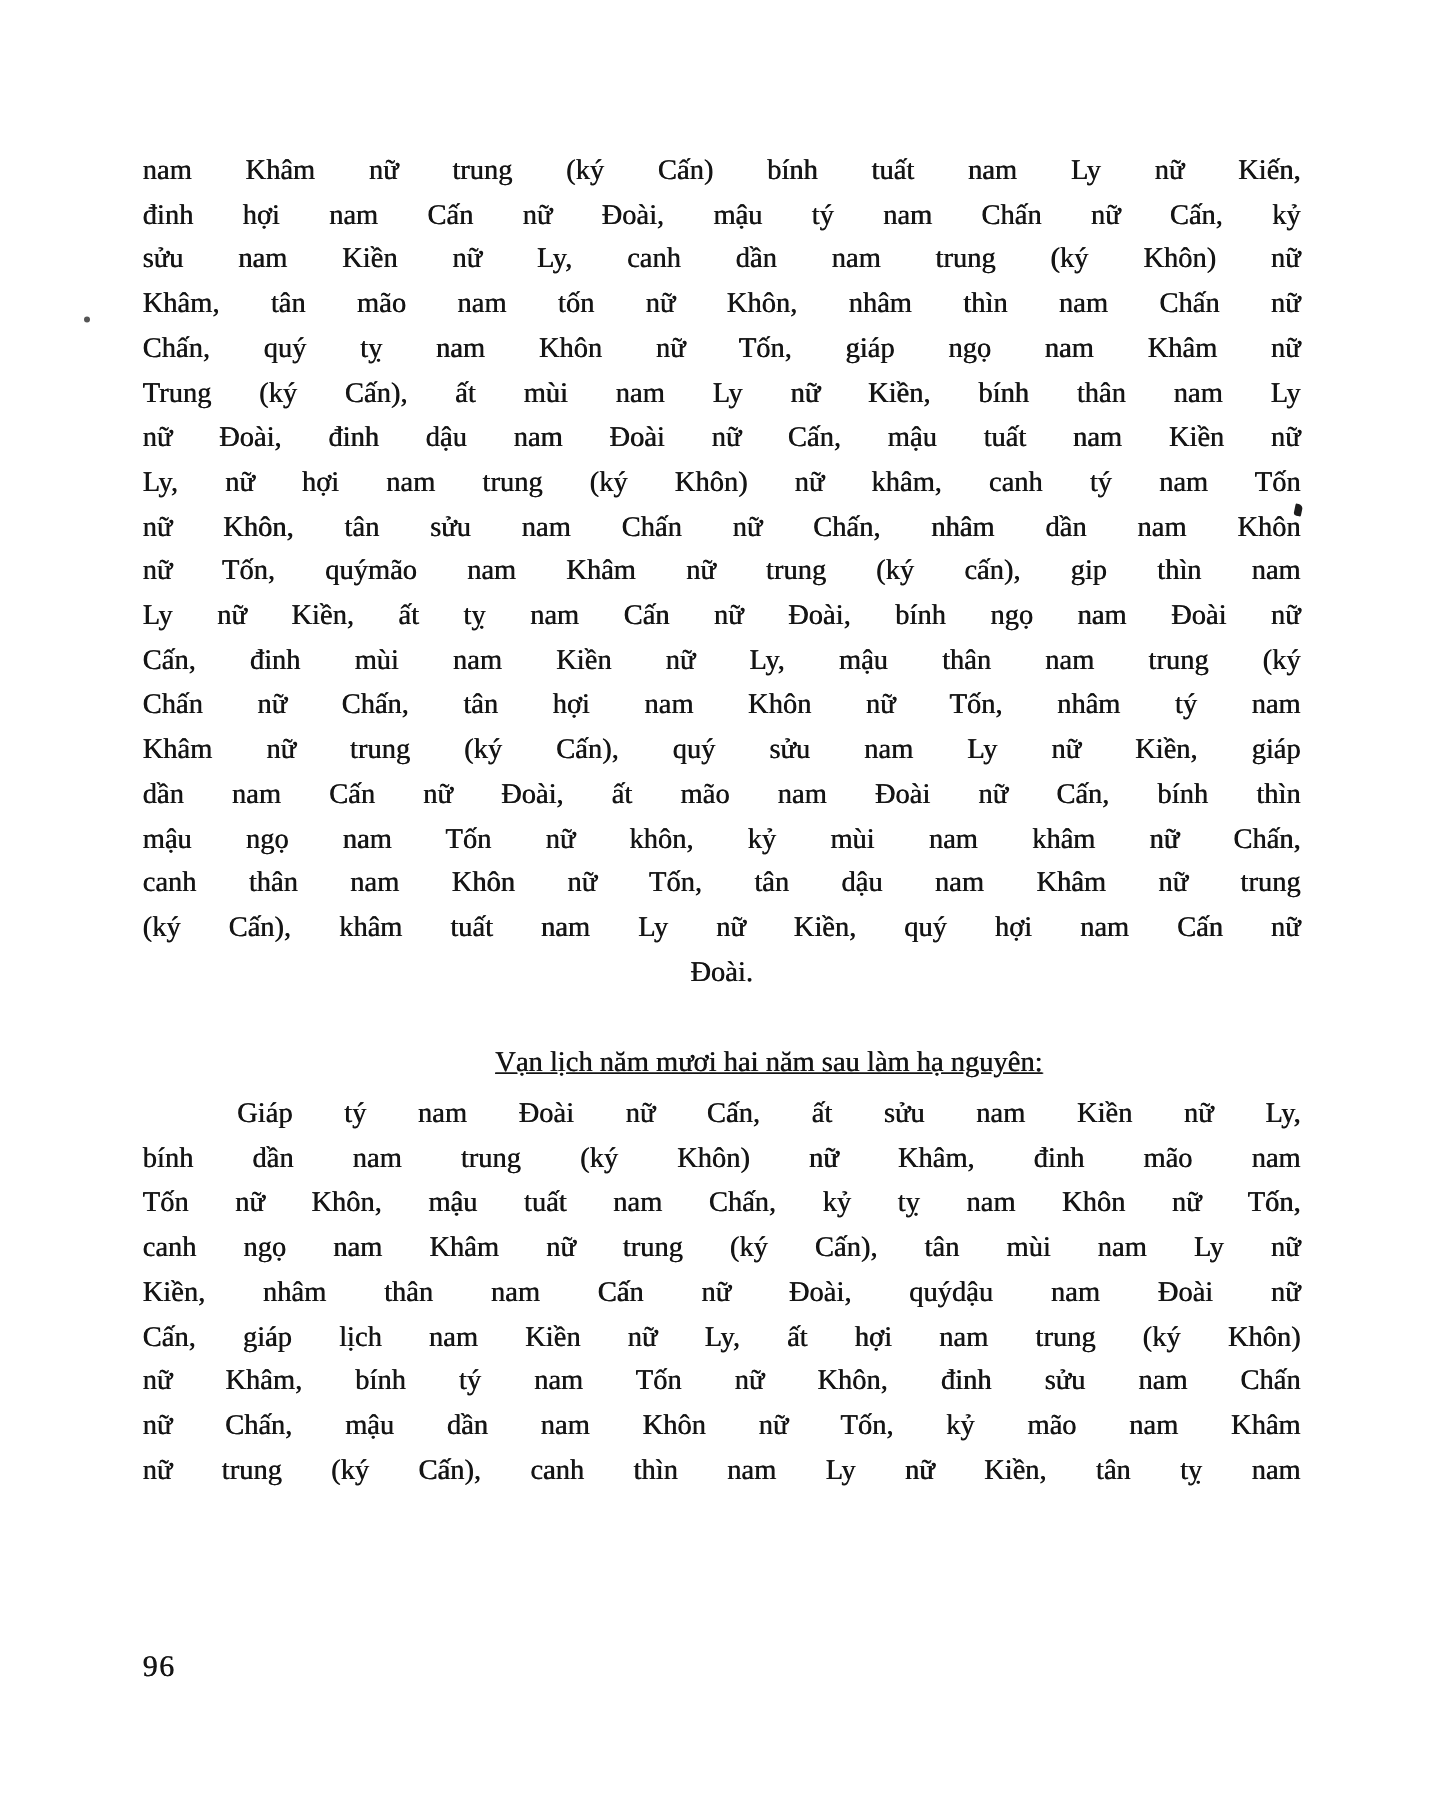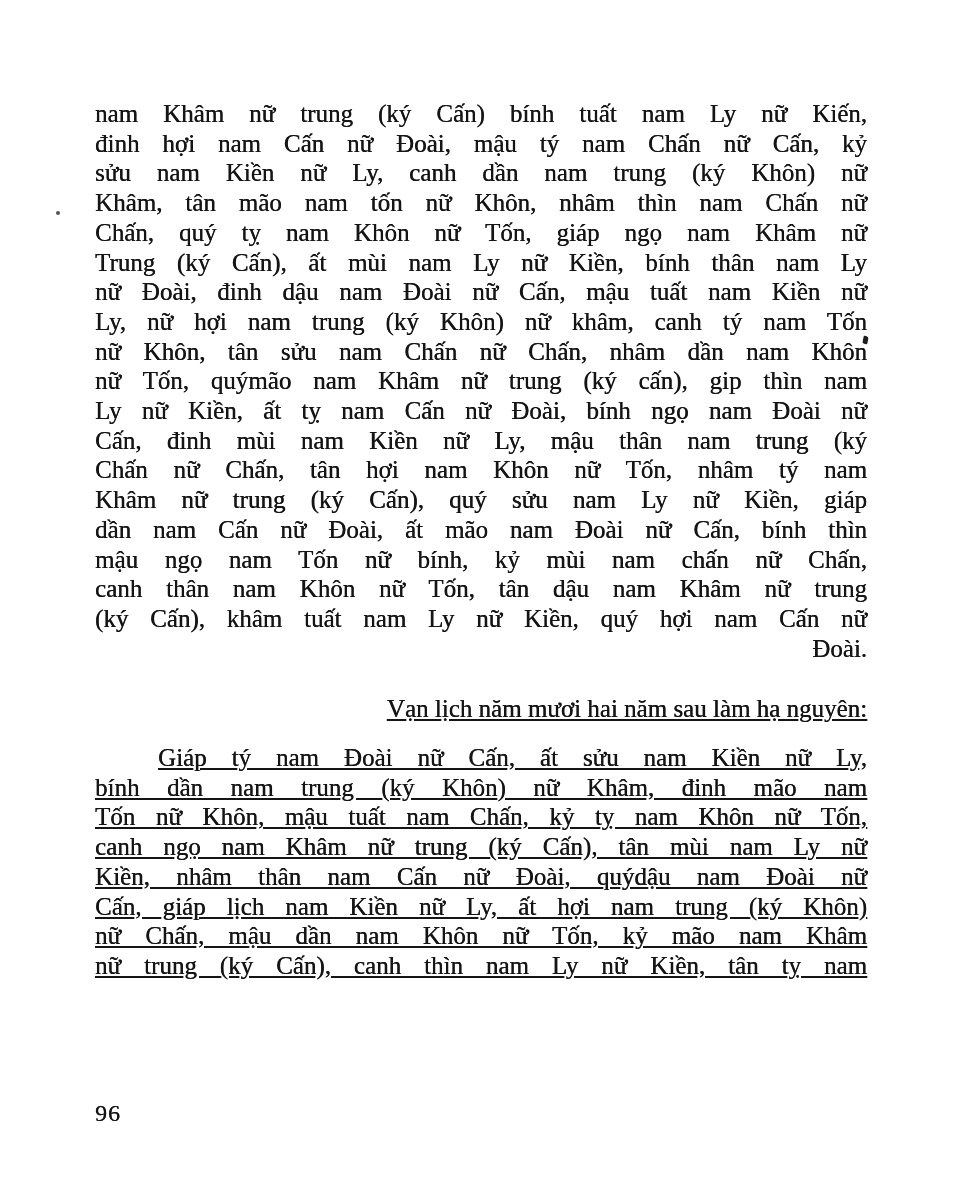--- a/index.html
+++ b/index.html
@@ -14,42 +14,42 @@
     background: #ffffff;
     overflow: hidden;
     font-family: "Liberation Serif", serif;
     color: #151515;
   }
   .text-block {
     position: absolute;
     left: 95px;
     top: 99px;
     width: 772px;
-    font-size: 25px;
+    font-size: 19px;
     line-height: 29.7px;
     text-shadow: 0.35px 0 0 currentColor; 
   }
   .para { margin: 0; }
   .para .line {
-    text-align: right;
+    text-align: center;
   }
   .para .line.j {
     text-align: justify;
     text-align-last: justify;
   }
   .para .line.ind {
     padding-left: 63px;
   }
   .para.sep-lg { margin-top: 31px; text-decoration: underline; }
-  .para.sep-sm { margin-top: 19px; text-decoration: underline; }
+  .para.sep-sm { margin-top: 4px; }
   .page-number {
     position: absolute;
     left: 95px;
     top: 1100px;
-    font-size: 24px;
+    font-size: 20px;
     letter-spacing: 1px;
     text-shadow: 0.35px 0 0 currentColor;
   }
   
   .artifact-dot {
     position: absolute;
     left: 56px;
     top: 211px;
     width: 4px;
     height: 4px;
@@ -82,35 +82,36 @@
         <div class="line j">Trung (ký Cấn), ất mùi nam Ly nữ Kiền, bính thân nam Ly</div>
         <div class="line j">nữ Đoài, đinh dậu nam Đoài nữ Cấn, mậu tuất nam Kiền nữ</div>
         <div class="line j">Ly, nữ hợi nam trung (ký Khôn) nữ khâm, canh tý nam Tốn</div>
         <div class="line j">nữ Khôn, tân sửu nam Chấn nữ Chấn, nhâm dần nam Khôn</div>
         <div class="line j">nữ Tốn, quýmão nam Khâm nữ trung (ký cấn), gip thìn nam</div>
         <div class="line j">Ly nữ Kiền, ất tỵ nam Cấn nữ Đoài, bính ngọ nam Đoài nữ</div>
         <div class="line j">Cấn, đinh mùi nam Kiền nữ Ly, mậu thân nam trung (ký</div>
         <div class="line j">Chấn nữ Chấn, tân hợi nam Khôn nữ Tốn, nhâm tý nam</div>
         <div class="line j">Khâm nữ trung (ký Cấn), quý sửu nam Ly nữ Kiền, giáp</div>
         <div class="line j">dần nam Cấn nữ Đoài, ất mão nam Đoài nữ Cấn, bính thìn</div>
-        <div class="line j">mậu ngọ nam Tốn nữ bính, kỷ mùi nam chấn nữ Chấn,</div>
+        <div class="line j">mậu ngọ nam Tốn nữ khôn, kỷ mùi nam khâm nữ Chấn,</div>
         <div class="line j">canh thân nam Khôn nữ Tốn, tân dậu nam Khâm nữ trung</div>
         <div class="line j">(ký Cấn), khâm tuất nam Ly nữ Kiền, quý hợi nam Cấn nữ</div>
         <div class="line">Đoài.</div>
       </div>
     <div class="para sep-lg">
         <div class="line ind">Vạn lịch năm mươi hai năm sau làm hạ nguyên:</div>
       </div>
     <div class="para sep-sm">
         <div class="line j ind">Giáp tý nam Đoài nữ Cấn, ất sửu nam Kiền nữ Ly,</div>
         <div class="line j">bính dần nam trung (ký Khôn) nữ Khâm, đinh mão nam</div>
         <div class="line j">Tốn nữ Khôn, mậu tuất nam Chấn, kỷ tỵ nam Khôn nữ Tốn,</div>
         <div class="line j">canh ngọ nam Khâm nữ trung (ký Cấn), tân mùi nam Ly nữ</div>
         <div class="line j">Kiền, nhâm thân nam Cấn nữ Đoài, quýdậu nam Đoài nữ</div>
         <div class="line j">Cấn, giáp lịch nam Kiền nữ Ly, ất hợi nam trung (ký Khôn)</div>
+        <div class="line j">nữ Khâm, bính tý nam Tốn nữ Khôn, đinh sửu nam Chấn</div>
         <div class="line j">nữ Chấn, mậu dần nam Khôn nữ Tốn, kỷ mão nam Khâm</div>
         <div class="line j">nữ trung (ký Cấn), canh thìn nam Ly nữ Kiền, tân tỵ nam</div>
       </div>
   </div>
 
   <div class="page-number">96</div>
 
   <div class="artifact-dot"></div>
   <div class="artifact-mark"></div>
 </div>

